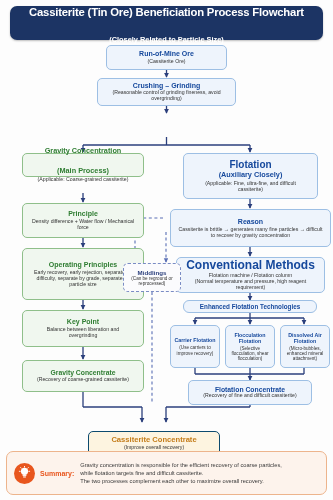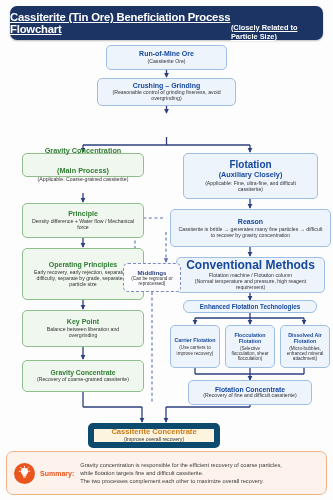--- a/index.html
+++ b/index.html
@@ -29,25 +29,24 @@
   }
   .node .t { font-weight: bold; }
   .node .s { font-size: 5.2px; color: #333; }
 
   
   .banner {
     position: absolute;
     left: 10px; top: 6px; width: 313px; height: 34px;
     background: #1c3464;
     border-radius: 7px;
-    display: flex; flex-direction: row;
-    align-items: center; justify-content: center;
+    display: flex; flex-direction: column;
+    align-items: center; justify-content: space-between;
     color: #ffffff;
     box-shadow: 0 1px 2px rgba(0,0,0,.25);
-    text-decoration: underline;
   }
   .banner .b1 { font-size: 11.3px; font-weight: bold; letter-spacing: -0.2px; }
   .banner .b2 { font-size: 7.4px; font-weight: bold; margin-top: 17px; }
 
   
   .blue {
     background: #eef4fc;
     border: 1px solid #9dbfe4;
   }
   .blue .t { color: #15489c; }
@@ -55,21 +54,22 @@
   
   .green {
     background: #f0f7ef;
     border: 1px solid #8fbf8a;
   }
   .green .t { color: #2f7d32; }
 
   
   .orange {
     background: #fdf4e0;
-    border: 6px solid #0c4a6e;
+    border: 1px solid #0c4a6e;
+    margin-top: 8px;
   }
   .orange .t { color: #c47d1a; }
 
   
   .middlings {
     background: #fbfbfd;
     border: 1px dashed #7a8cc4;
   }
   .middlings .t { color: #2b3f7c; }
 

